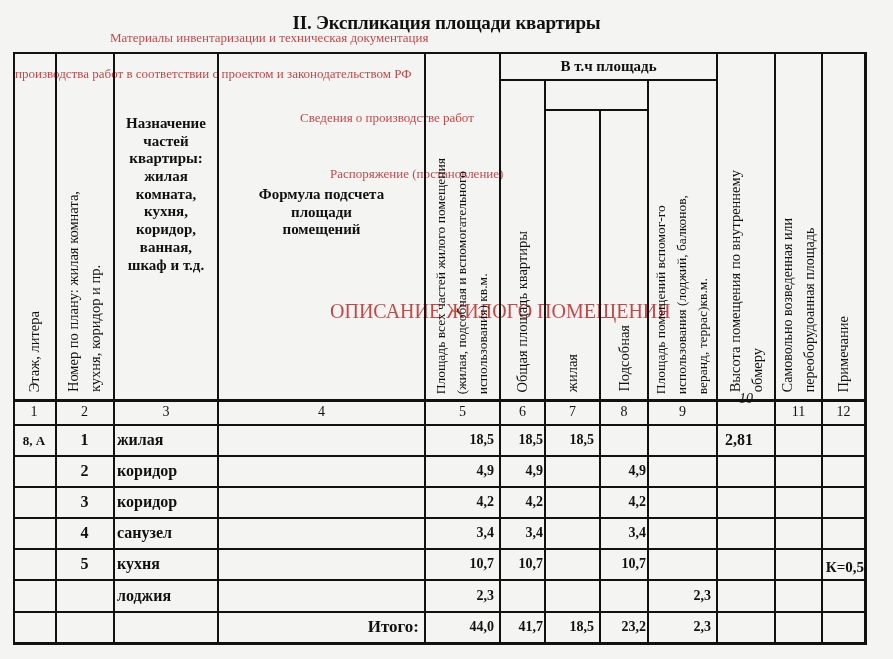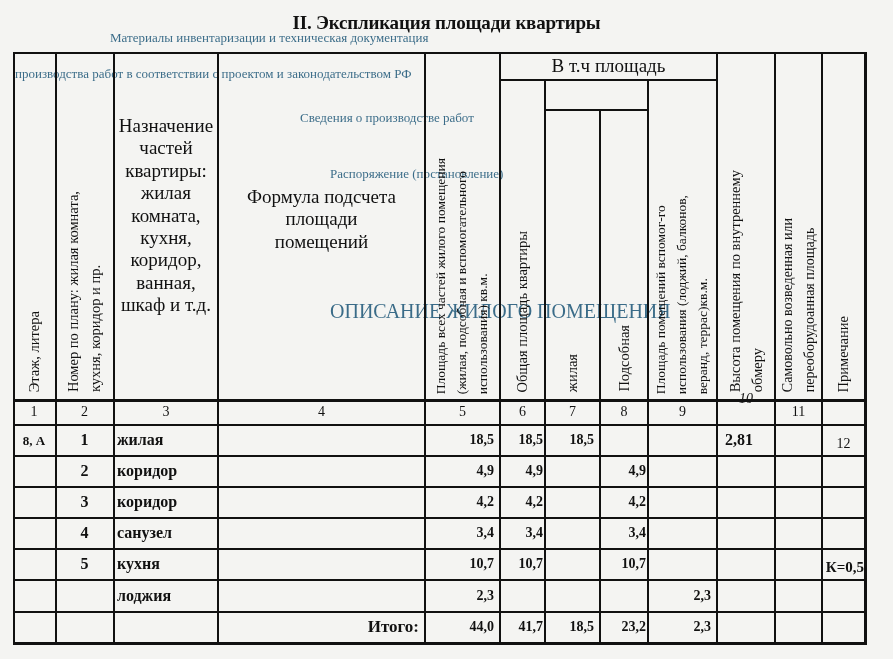--- a/index.html
+++ b/index.html
@@ -10,36 +10,36 @@
     color:#111;
     position:relative;
   }
   .page-title {
     position:absolute; left:0; top:12px; width:893px;
     text-align:center; font-weight:bold; font-size:19px;
     font-family:"Liberation Serif", serif;
     letter-spacing:-0.2px;
   }
   .ghost {
-    position:absolute; color:#0c4a6e; font-size:13px; white-space:nowrap;
+    position:absolute; color:#b91c1c; font-size:13px; white-space:nowrap;
     font-family:"Liberation Serif", serif; opacity:0.8;
   }
   .grid { position:absolute; left:0; top:0; width:893px; height:659px; }
   .cell {
     position:absolute; box-sizing:border-box;
     display:flex; align-items:center; justify-content:center;
     text-align:center; line-height:1.18;
   }
   .line { position:absolute; background:#111; }
   .vtext {
     writing-mode:vertical-rl; transform:rotate(180deg);
     font-size:14.5px; text-align:left; white-space:pre-line;
     line-height:1.55;
   }
-  .hdr { font-size:19px; white-space:pre-line; }
+  .hdr { font-size:15px; white-space:pre-line;font-weight:bold; }
   .num { font-size:14px; }
   .val { font-weight:bold; font-size:14px; justify-content:flex-end; padding-right:6px; }
   .name { font-weight:bold; font-size:16px; justify-content:flex-start; padding-left:3px; }
   .idx { font-weight:bold; font-size:16px; }
   .note { font-weight:bold; font-size:15px; justify-content:flex-end; padding-right:1px; }
 </style>
 </head>
 <body>
 
 <div class="page-title">II. Экспликация площади квартиры</div>
@@ -113,21 +113,21 @@
   <div class="cell num" style="left:55px;top:400px;width:59px;height:25px;">2</div>
   <div class="cell num" style="left:114px;top:400px;width:104px;height:25px;">3</div>
   <div class="cell num" style="left:218px;top:400px;width:207px;height:25px;">4</div>
   <div class="cell num" style="left:425px;top:400px;width:75px;height:25px;">5</div>
   <div class="cell num" style="left:500px;top:400px;width:45px;height:25px;">6</div>
   <div class="cell num" style="left:545px;top:400px;width:55px;height:25px;">7</div>
   <div class="cell num" style="left:600px;top:400px;width:48px;height:25px;">8</div>
   <div class="cell num" style="left:648px;top:400px;width:69px;height:25px;">9</div>
   <div class="cell num" style="left:717px;top:387px;width:58px;height:25px;font-style:italic;">10</div>
   <div class="cell num" style="left:775px;top:400px;width:47px;height:25px;">11</div>
-  <div class="cell num" style="left:822px;top:400px;width:43px;height:25px;margin-top:32px;">12</div>
+  <div class="cell num" style="left:822px;top:400px;width:43px;height:25px;">12</div>
 
   <div>
     <div class="cell idx" style="left:13px;top:425px;width:42px;height:31px;font-size:13px;">8, А</div>
     <div class="cell idx" style="left:55px;top:425px;width:59px;height:31px;">1</div>
     <div class="cell name" style="left:114px;top:425px;width:104px;height:31px;">жилая</div>
     <div class="cell val" style="left:425px;top:425px;width:75px;height:31px;">18,5</div>
     <div class="cell val" style="left:500px;top:425px;width:45px;height:31px;padding-right:2px;">18,5</div>
     <div class="cell val" style="left:545px;top:425px;width:55px;height:31px;">18,5</div>
     <div class="cell val" style="left:600px;top:425px;width:48px;height:31px;padding-right:2px;"></div>
     <div class="cell val" style="left:648px;top:425px;width:69px;height:31px;"></div>

